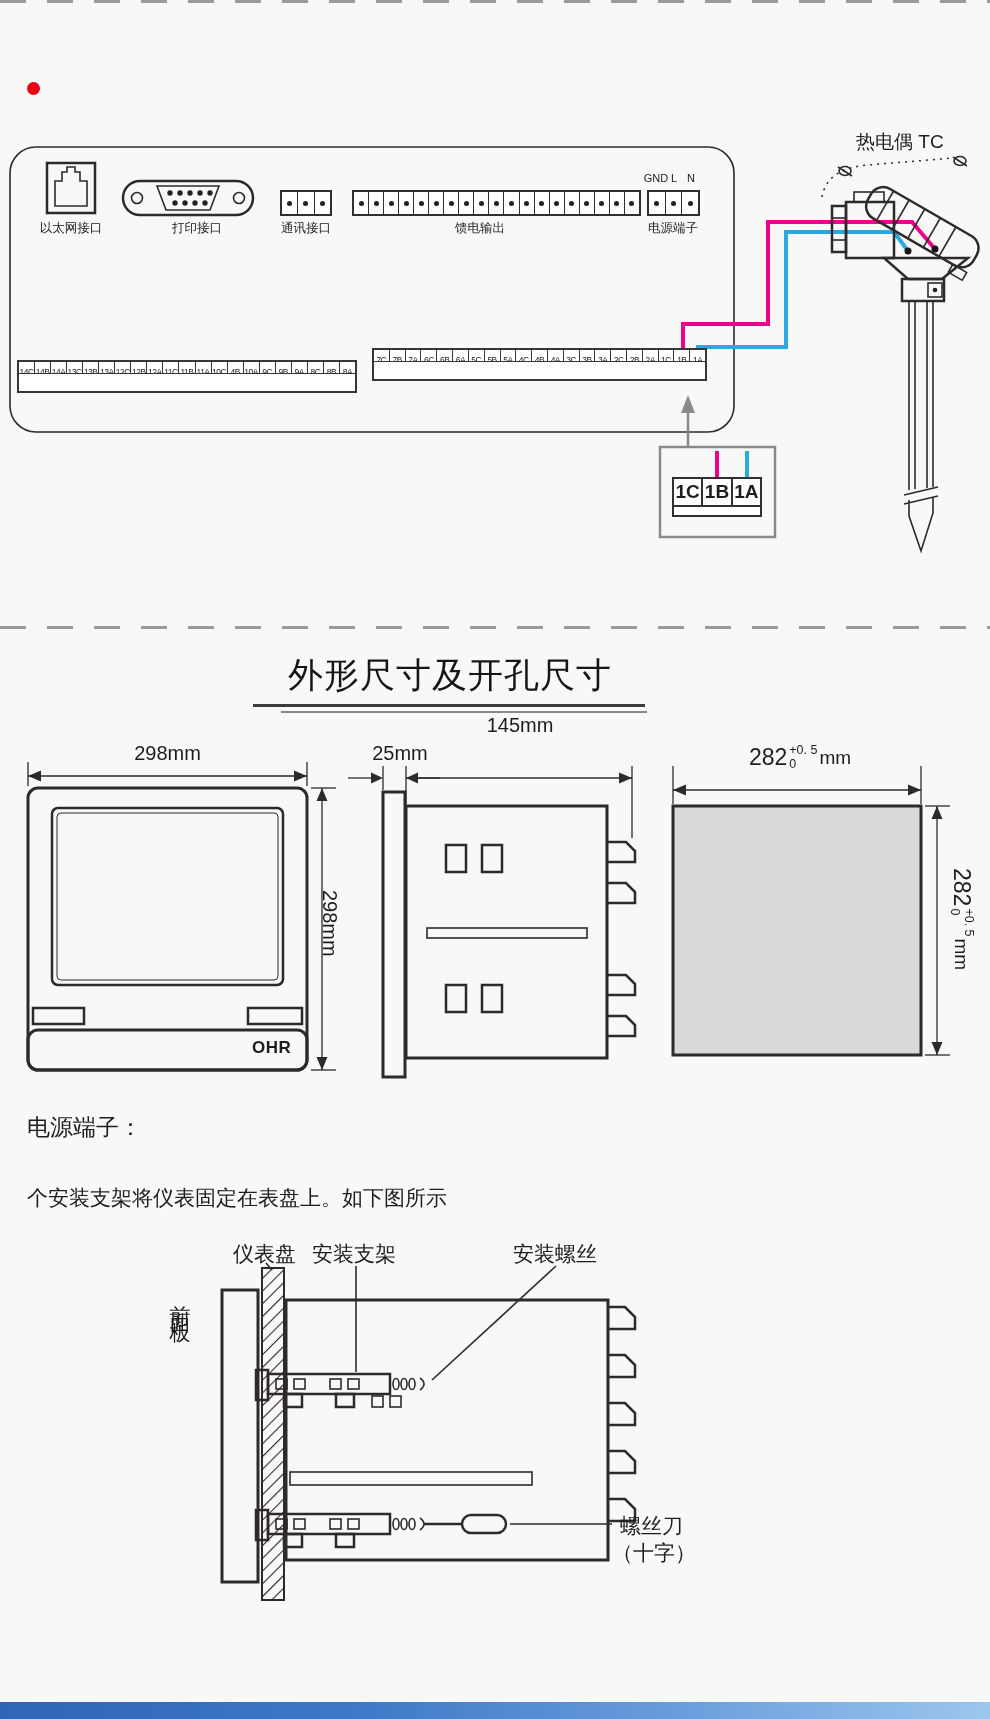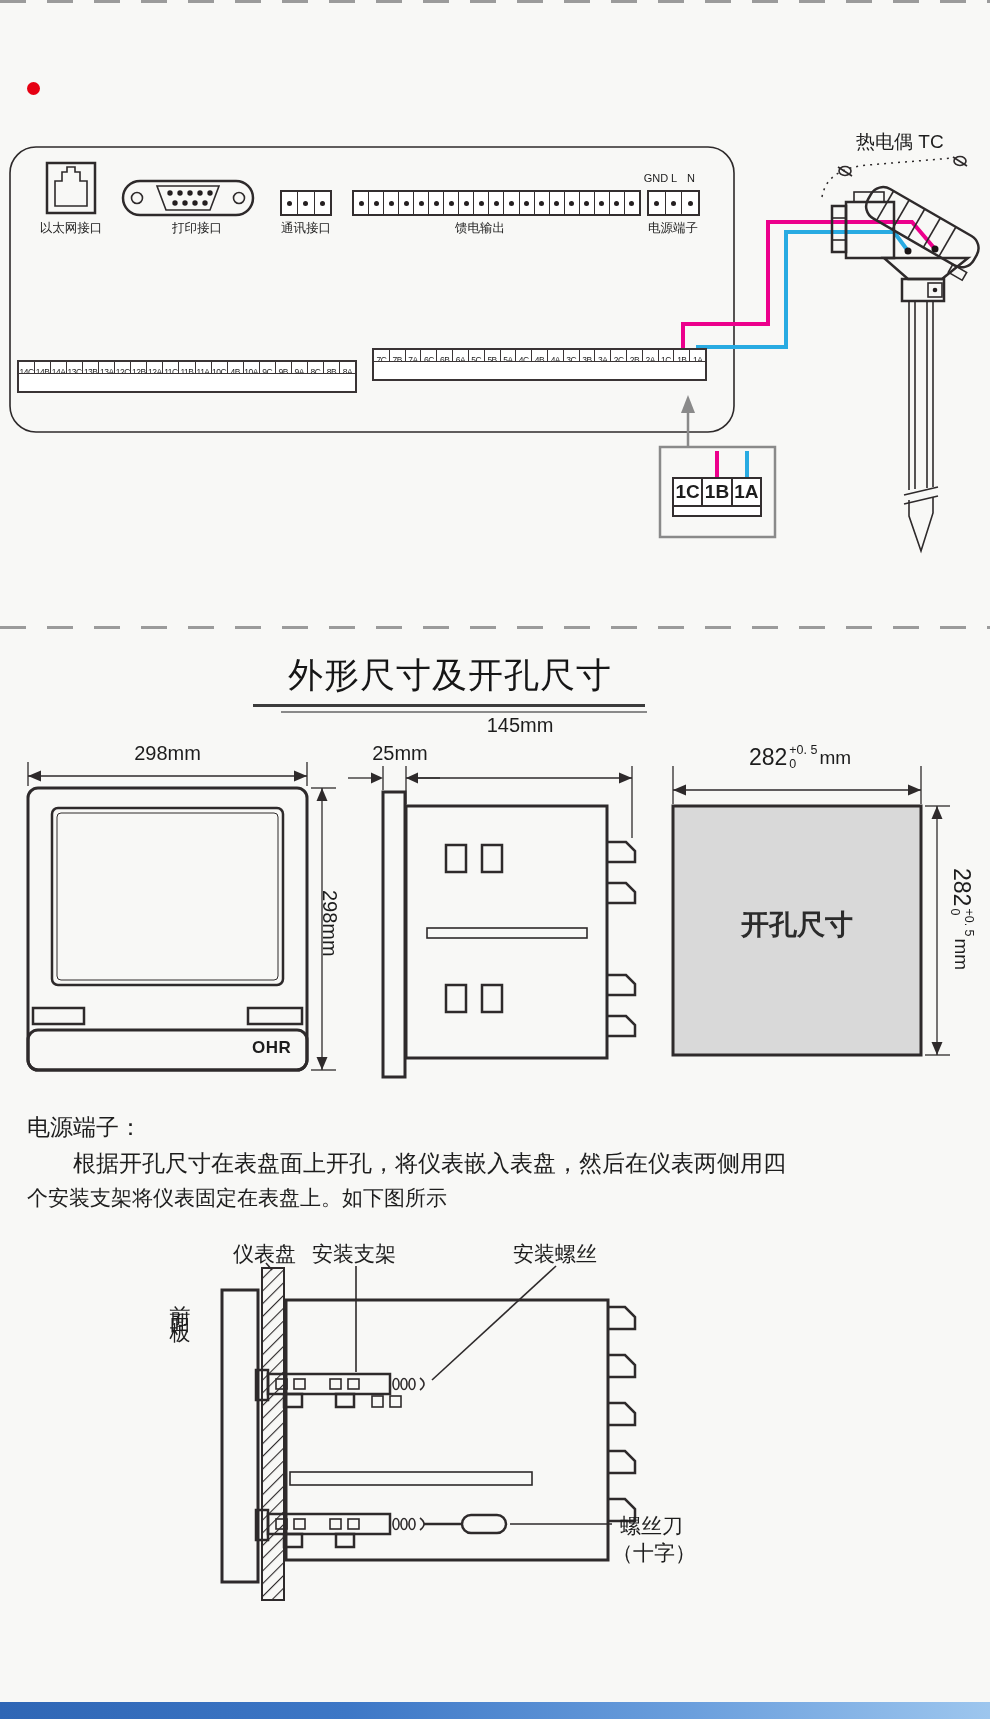--- a/index.html
+++ b/index.html
@@ -361,25 +361,23 @@
   </div>
   <div class="abs rot tolwrap" style="left:975px;top:868px">
     <span>282</span>
       <span class="tol">
         <i>+0. 5</i>
         <i>0</i>
       </span>
       <span class="unit">mm</span>
   </div>
 
-  <div class="abs serif ctr" style="left:697px;top:906px;width:200px;font-size:28px;font-weight:700;color:#2b2b2b">开孔尺寸</div>
   <div class="abs" style="left:252px;top:1038px;font-size:17px;font-weight:800;letter-spacing:0.5px">OHR</div>
 
   <div class="abs serif" style="left:27px;top:1112px;font-size:23px">电源端子：</div>
-  <div class="abs serif" style="left:73px;top:1148px;font-size:23px">根据开孔尺寸在表盘面上开孔，将仪表嵌入表盘，然后在仪表两侧用四</div>
   <div class="abs serif" style="left:27px;top:1184px;font-size:21px">个安装支架将仪表固定在表盘上。如下图所示</div>
 
   <div class="abs serif" style="left:233px;top:1240px;font-size:21px">仪表盘</div>
   <div class="abs serif" style="left:312px;top:1240px;font-size:21px">安装支架</div>
   <div class="abs serif" style="left:513px;top:1240px;font-size:21px">安装螺丝</div>
   <div class="abs serif vtxt" style="left:166px;top:1288px;font-size:21px">前面板</div>
   <div class="abs serif" style="left:620px;top:1512px;font-size:21px">螺丝刀</div>
   <div class="abs serif" style="left:612px;top:1539px;font-size:21px">（十字）</div>
 
   <div class="abs footer" style="left:0;top:1702px;width:990px;height:17px"></div>

